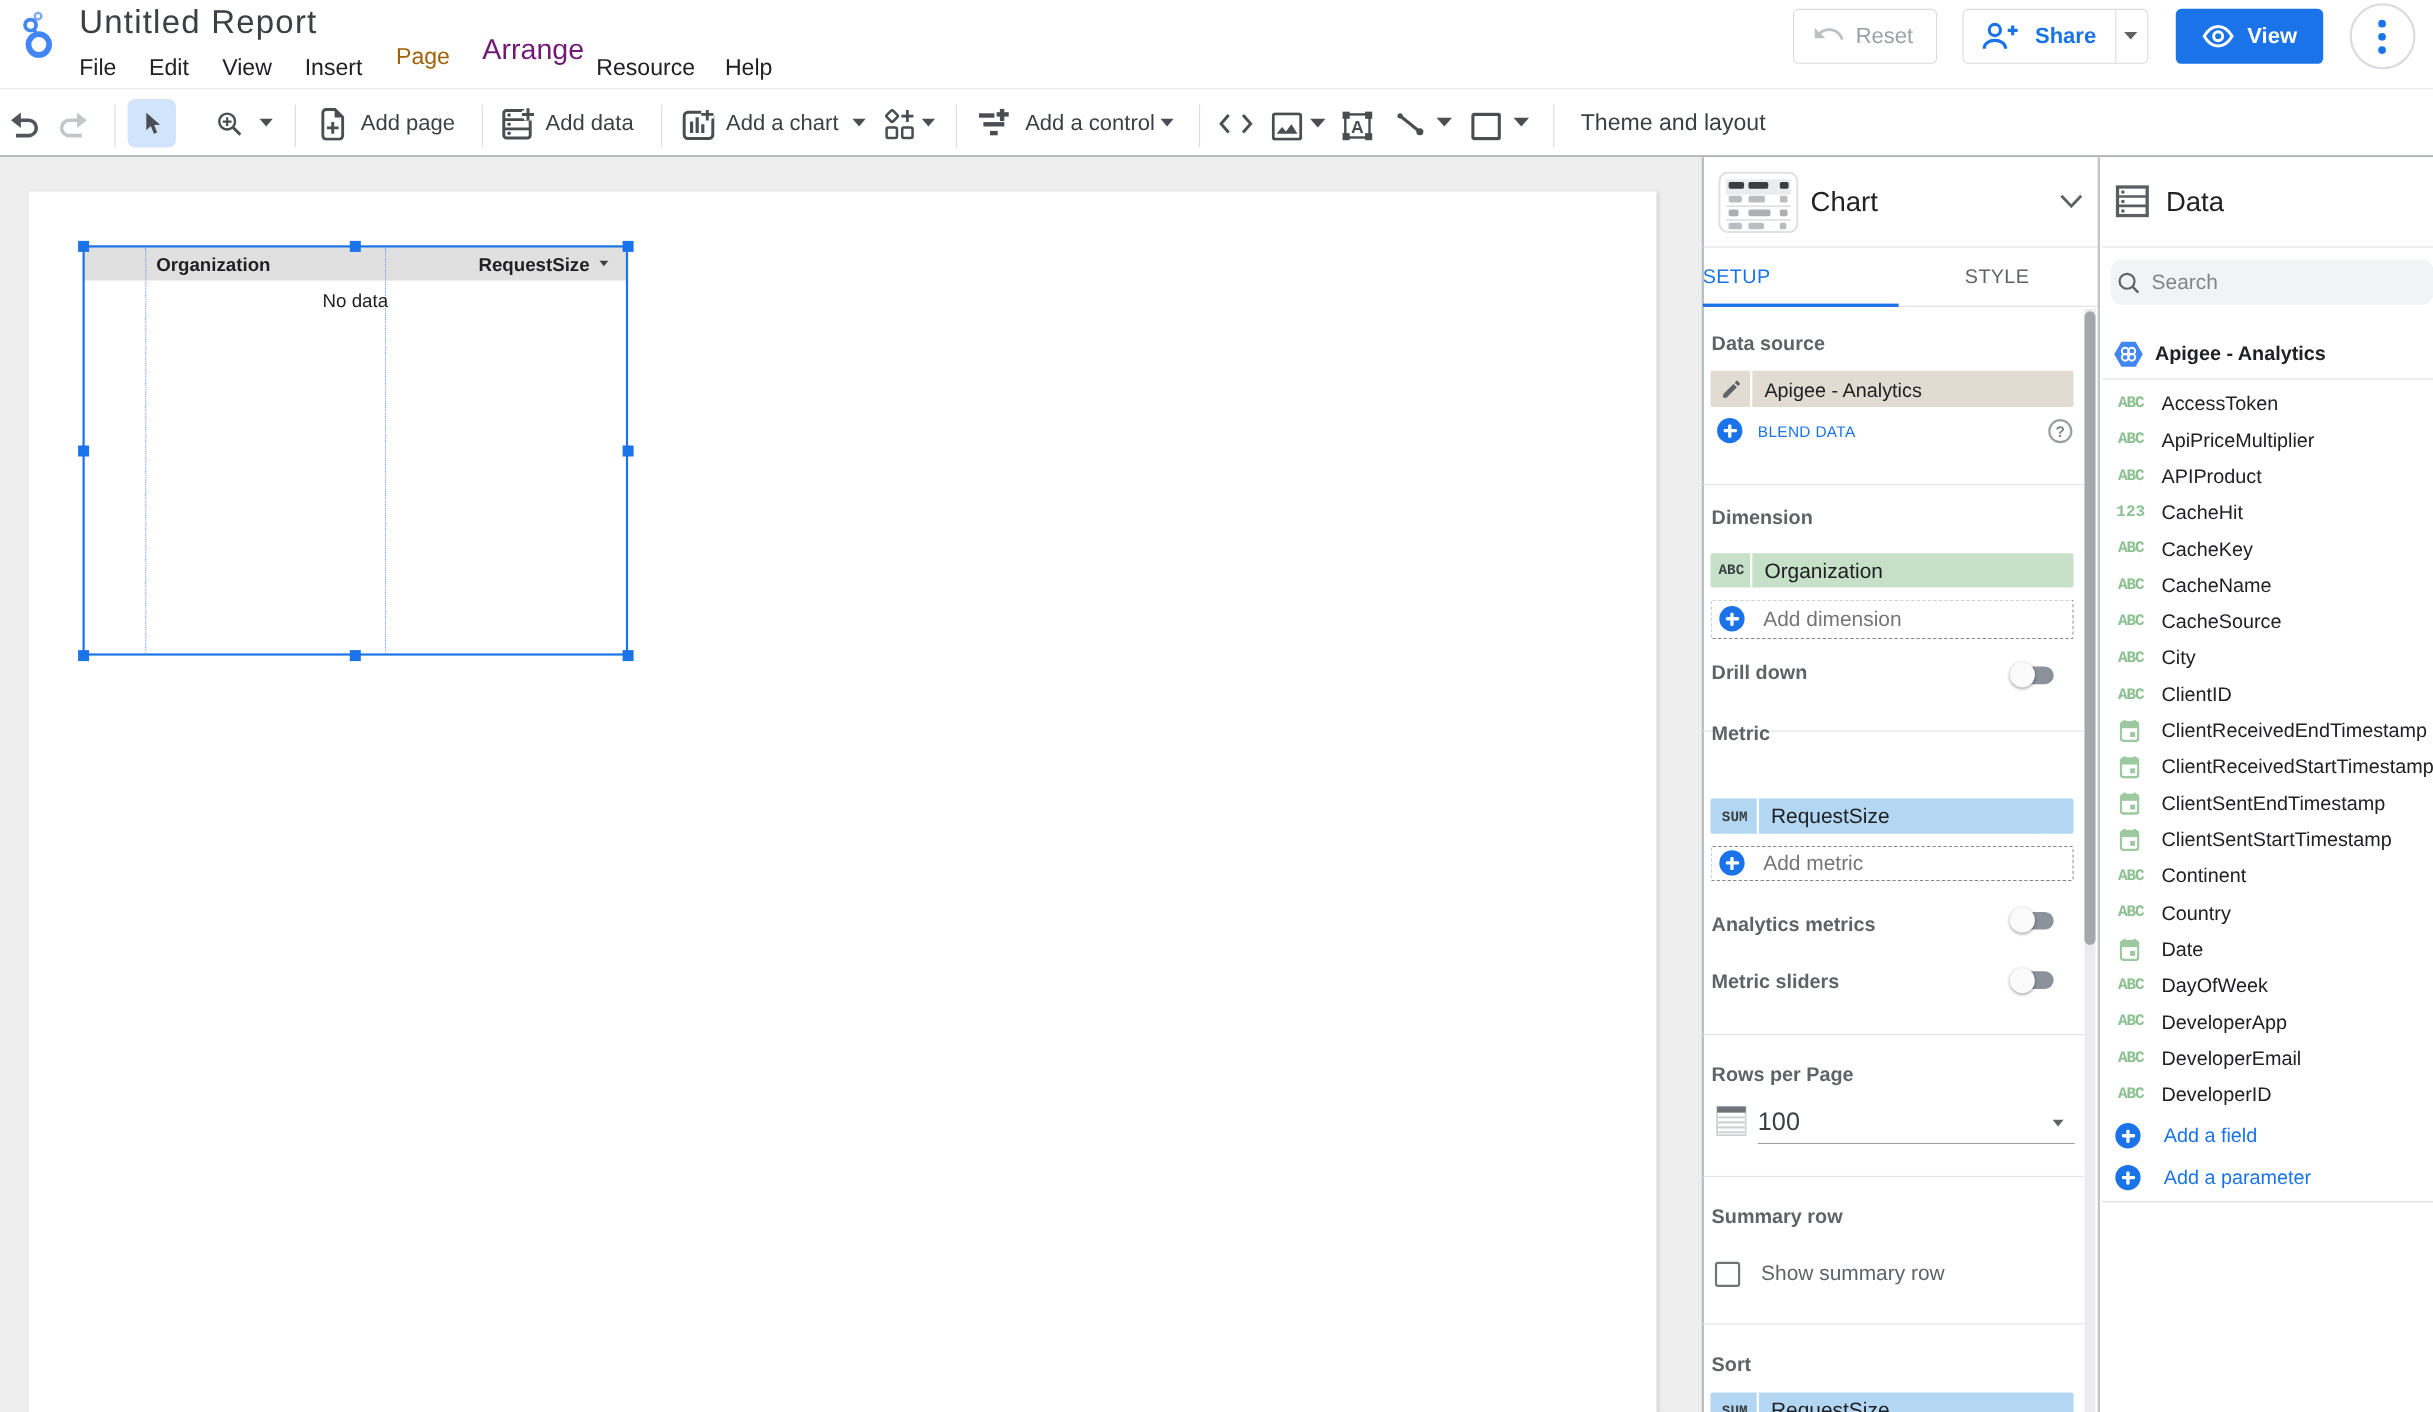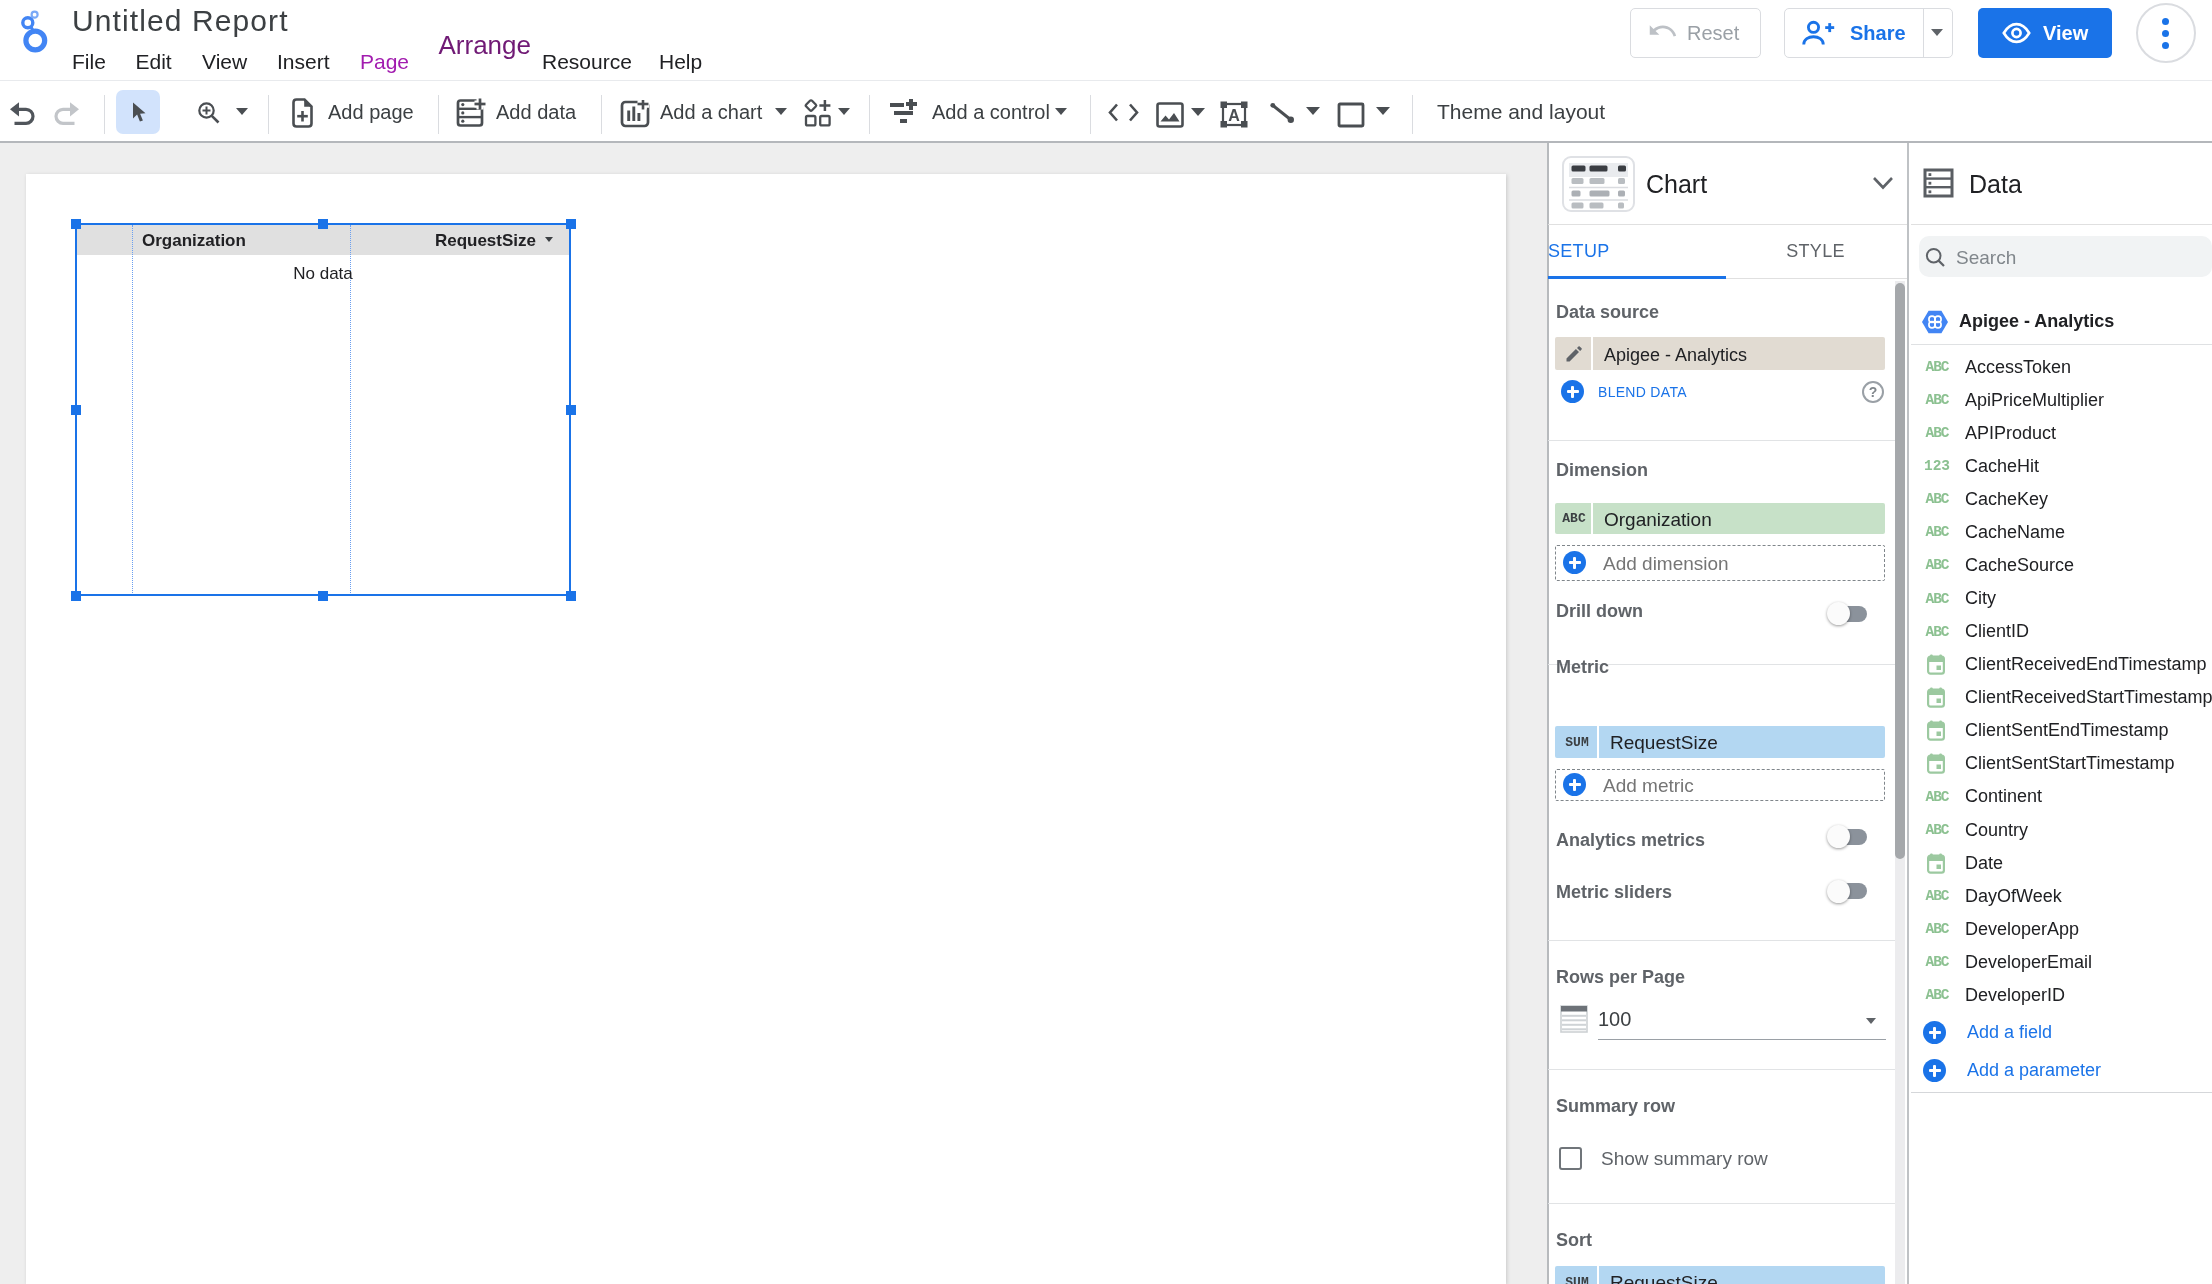--- a/index.html
+++ b/index.html
@@ -32,21 +32,21 @@
   <line x1="22" y1="22" x2="25" y2="27" stroke="#4285f4" stroke-width="3"></line>
   <circle cx="26.3" cy="35.5" r="9.4" fill="#fff" stroke="#4285f4" stroke-width="5.2"></circle>
   <circle cx="18.8" cy="17.8" r="5" fill="#fff" stroke="#4285f4" stroke-width="3.4"></circle>
   <circle cx="25.6" cy="9.7" r="3" fill="#fff" stroke="#7baaf7" stroke-width="2.2"></circle>
 </svg>
 <div class="a" style="left:72px;top:3px;font-size:30px;color:#3c4043;line-height:36px;letter-spacing:1.1px">Untitled Report</div>
 <div class="a" style="left:72px;top:49px;font-size:21px;color:#202124;line-height:26px">File</div>
 <div class="a" style="left:135.5px;top:49px;font-size:21px;color:#202124;line-height:26px">Edit</div>
 <div class="a" style="left:202px;top:49px;font-size:21px;color:#202124;line-height:26px">View</div>
 <div class="a" style="left:277px;top:49px;font-size:21px;color:#202124;line-height:26px">Insert</div>
-<div class="a" style="left:360px;top:49px;font-size:21px;color:#a21caf;line-height:26px">Page</div>
+<div class="a" style="left:360px;top:39px;font-size:21px;color:#a16207;line-height:26px">Page</div>
 <div class="a" style="left:438.5px;top:32px;font-size:26px;color:#701a75;line-height:26px">Arrange</div>
 <div class="a" style="left:542px;top:49px;font-size:21px;color:#202124;line-height:26px">Resource</div>
 <div class="a" style="left:659px;top:49px;font-size:21px;color:#202124;line-height:26px">Help</div>
 
 <div class="a" style="left:1630px;top:8px;width:131px;height:50px;border:1px solid #dadce0;border-radius:5px"></div>
 <svg class="a" style="left:1647px;top:20px" width="31" height="26" viewBox="0 0 25 21">
   <path d="M12.8 4.5c-2.9 0-5.5 1.05-7.55 2.8L2.2 4.25V12h7.75L6.85 8.9C8.4 7.5 10.5 6.6 12.8 6.6c4.15 0 7.65 2.85 8.65 6.7l2.05-.55C22.3 8 17.95 4.5 12.8 4.5z" fill="#bdc1c6"></path>
 </svg>
 <div class="a" style="left:1687px;top:20px;font-size:20px;color:#9aa0a6;line-height:26px">Reset</div>
 
@@ -290,21 +290,21 @@
 
 <div class="ph" style="top:966px">Rows per Page</div>
 <svg class="a" style="left:1560px;top:1005px" width="28" height="28" viewBox="0 0 28 28">
   <rect x="1" y="1" width="26" height="26" stroke="#cdd1d4" stroke-width="1.6" fill="#fff"></rect>
   <rect x="1" y="1" width="26" height="5.5" fill="#6d7278"></rect>
   <line x1="2" y1="10.8" x2="26" y2="10.8" stroke="#cfd3d6" stroke-width="2"></line>
   <line x1="2" y1="15.3" x2="26" y2="15.3" stroke="#cfd3d6" stroke-width="2"></line>
   <line x1="2" y1="19.8" x2="26" y2="19.8" stroke="#cfd3d6" stroke-width="2"></line>
   <line x1="2" y1="24.3" x2="26" y2="24.3" stroke="#cfd3d6" stroke-width="2"></line>
 </svg>
-<div class="a" style="left:1598px;top:1009px;font-size:20px;color:#3c4043;line-height:21px">100</div>
+<div class="a" style="left:1598px;top:1009px;font-size:23px;color:#3c4043;line-height:21px">100</div>
 <div class="a" style="left:1866px;top:1018px;width:0;height:0;border-left:5px solid transparent;border-right:5px solid transparent;border-top:6px solid #5f6368"></div>
 <div class="a" style="left:1598px;top:1039px;width:288px;height:1px;background:#9aa0a6"></div>
 <div class="secline" style="top:1069px"></div>
 
 <div class="ph" style="top:1095px">Summary row</div>
 <div class="a" style="left:1559px;top:1147px;width:23px;height:23px;border:2px solid #70757a;border-radius:3px"></div>
 <div class="a" style="left:1601px;top:1147px;font-size:19px;color:#5f6368;line-height:23px">Show summary row</div>
 <div class="secline" style="top:1203px"></div>
 
 <div class="ph" style="top:1229px">Sort</div>

